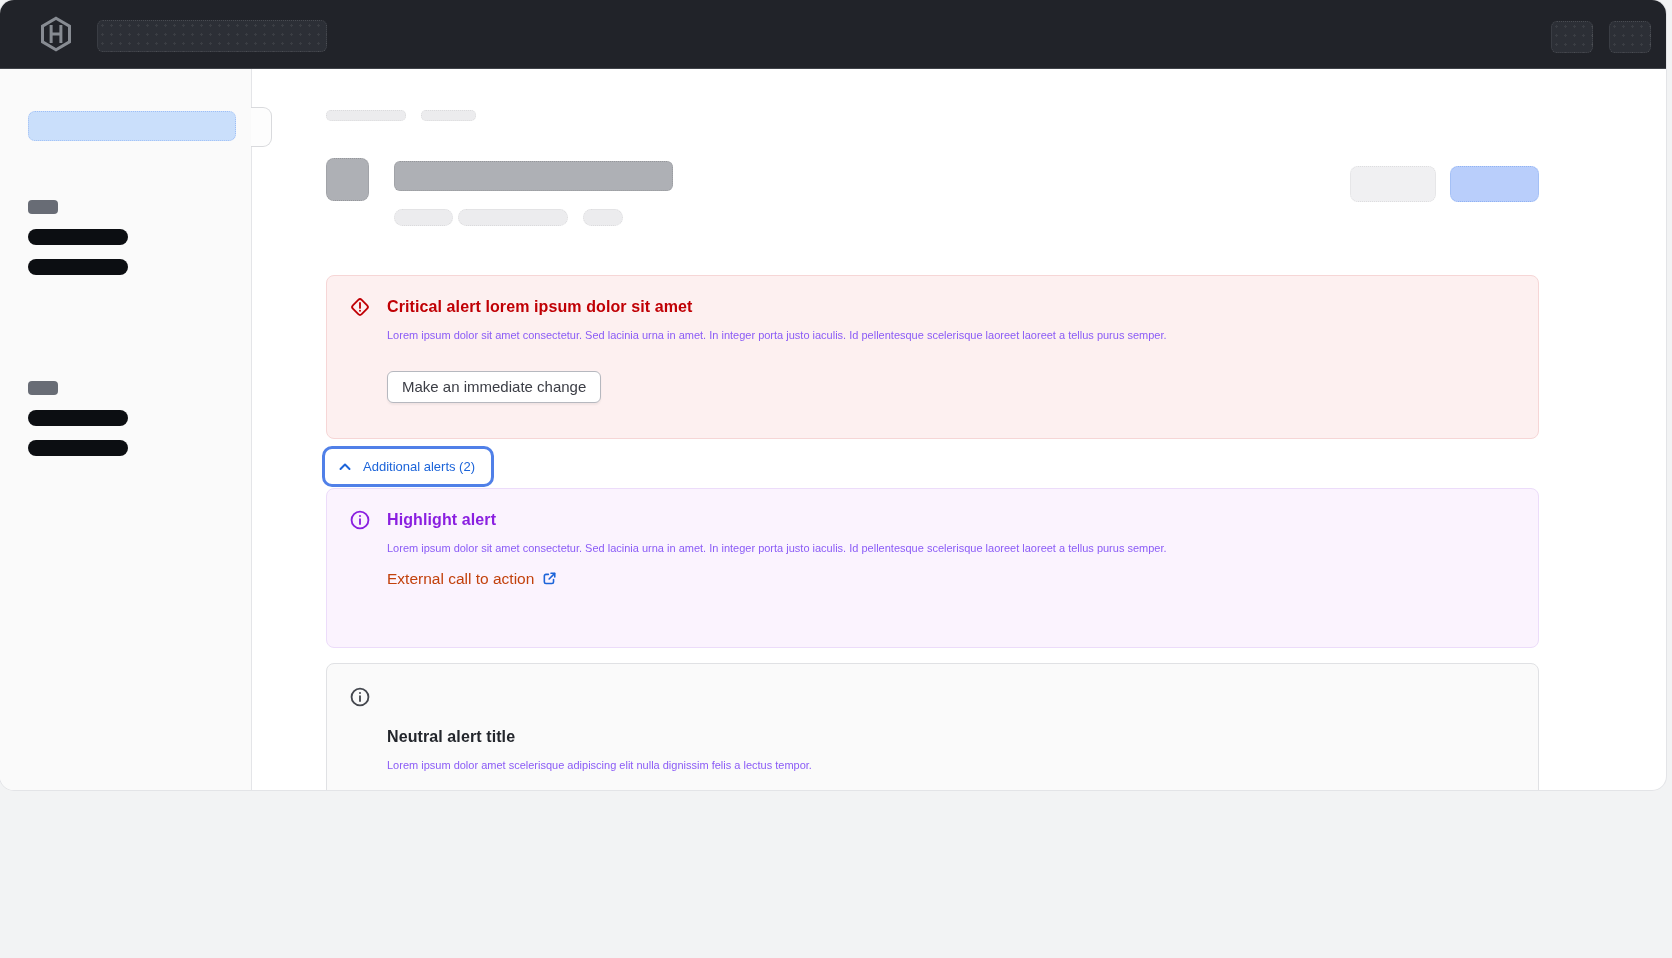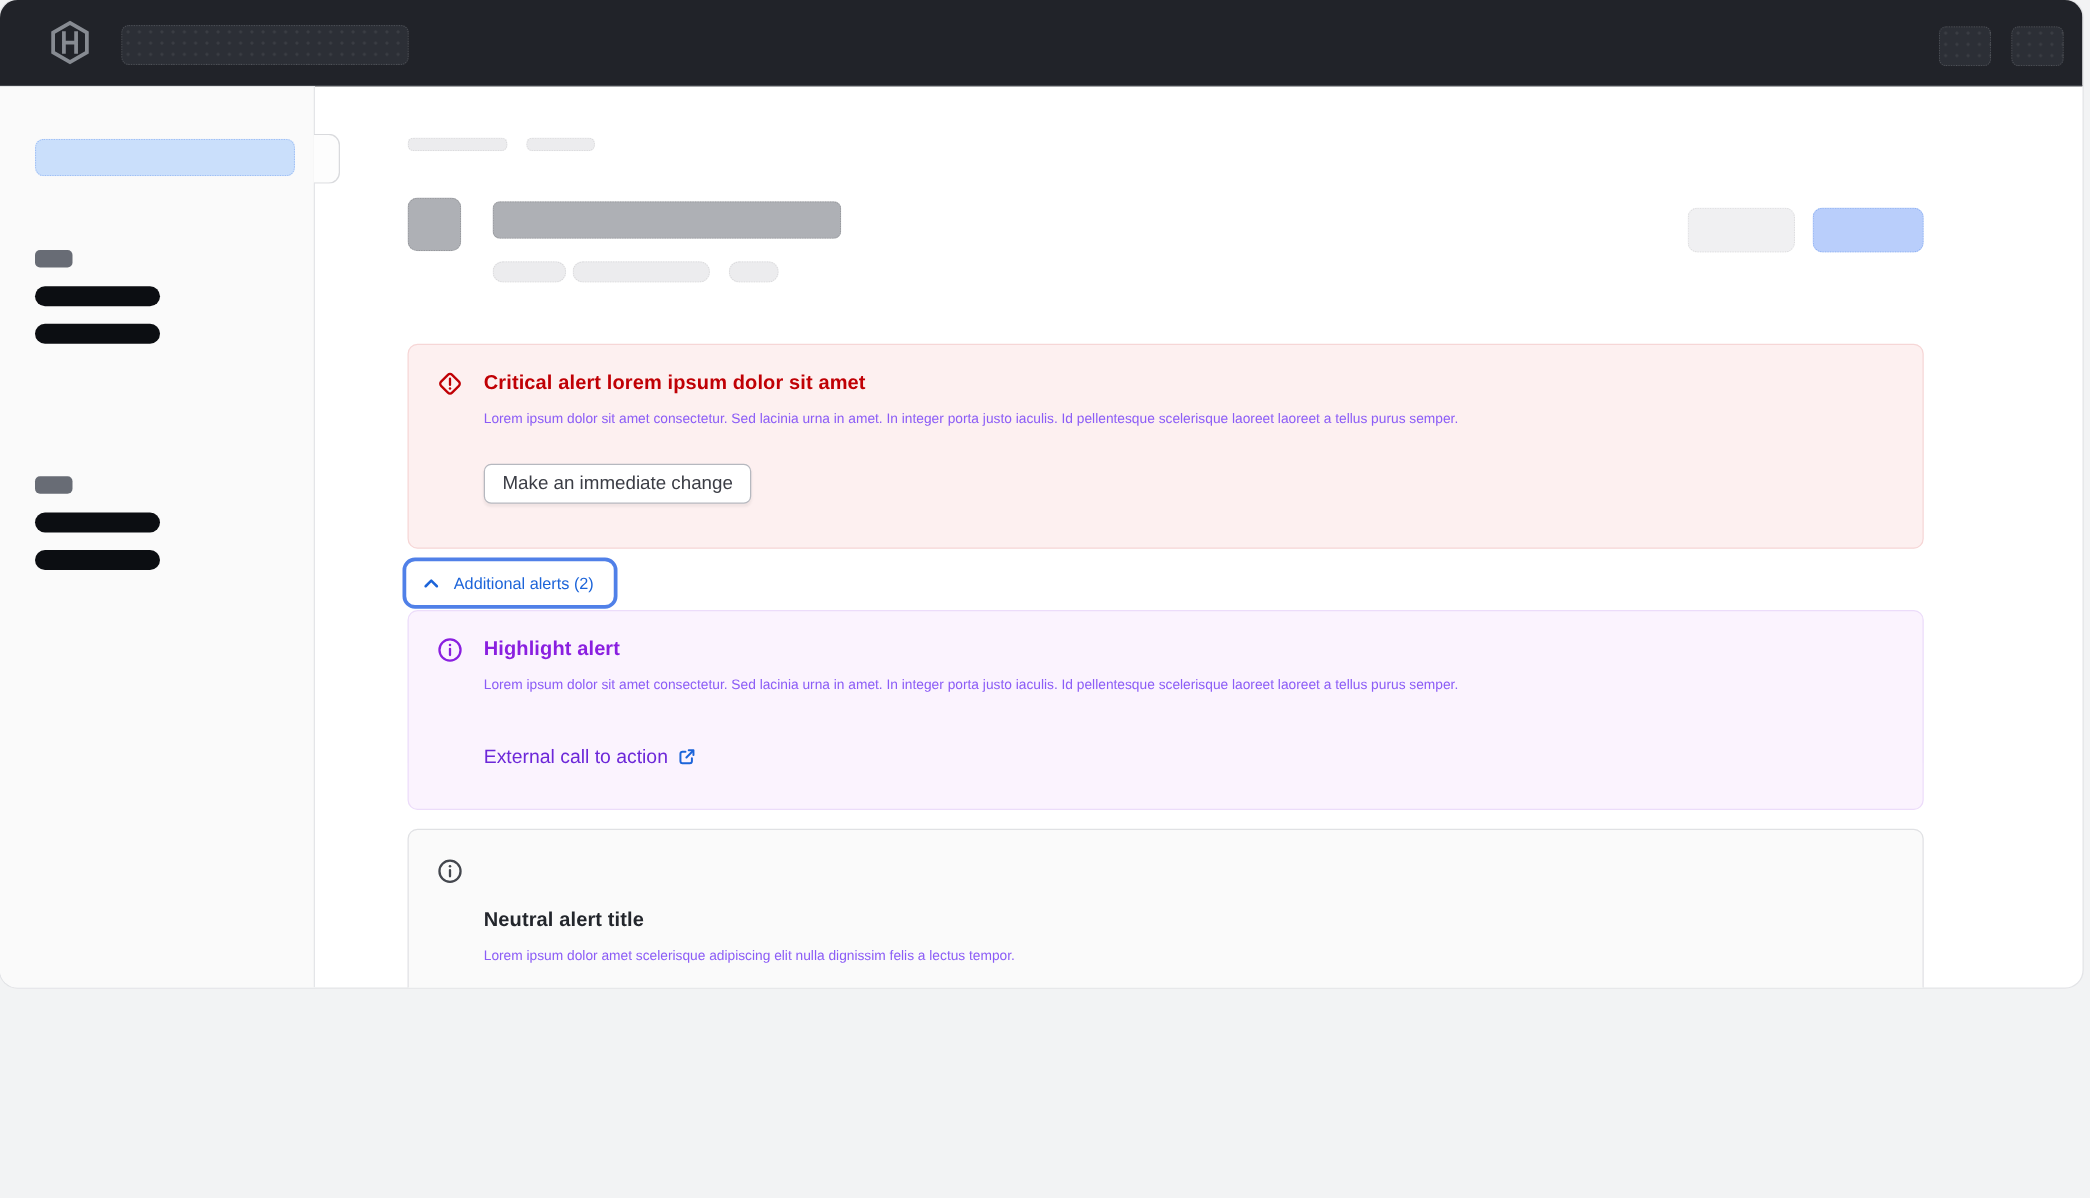--- a/index.html
+++ b/index.html
@@ -57,22 +57,22 @@
   .aicon{flex:0 0 22px;width:22px;height:22px;margin-top:0;}
   .acontent{flex:1;min-width:0;}
   .atitle{font-size:16px;font-weight:700;line-height:22px;letter-spacing:.1px;}
   .alert-critical .atitle{color:#c00005;}
   .alert-highlight .atitle{color:#8a1fe0;}
   .alert-neutral .atitle{color:#23262c;margin-top:40px;}
   .abody{font-size:11px;line-height:22.5px;color:#8b5cf6;margin-top:6px;max-width:1125px;}
   .alert-btn{display:inline-block;margin-top:24px;padding:6px 14px;font-size:15px;
     line-height:18px;color:#3b3d45;background:#ffffff;border:1px solid #b6b8bf;
     border-radius:6px;box-shadow:0 2px 2px rgba(0,0,0,.05);cursor:pointer;}
-  .alert-link{margin-top:37px;display:inline-flex;align-items:center;gap:8px;
-    color:#6d28d9;font-size:15.5px;font-weight:500;cursor:pointer;}
+  .alert-link{margin-top:10px;display:inline-flex;align-items:center;gap:8px;
+    color:#c2410c;font-size:15.5px;font-weight:500;cursor:pointer;}
   .neutral-actions{display:flex;align-items:center;gap:26px;margin-top:16px;}
   .neutral-actions .alert-btn{margin-top:0;}
   .neutral-link{display:inline-flex;align-items:center;gap:17px;color:#2b2e34;
     font-size:15.5px;font-weight:500;cursor:pointer;}
 
   
   .alerts-toggle{position:absolute;left:322px;top:446px;height:41px;display:inline-flex;
     align-items:center;gap:10px;padding:0 16px 0 12px;background:#ffffff;
     border:3px solid #5080e8;border-radius:10px;color:#1c64d9;font-size:13px;
     font-weight:500;box-sizing:border-box;cursor:pointer;}

